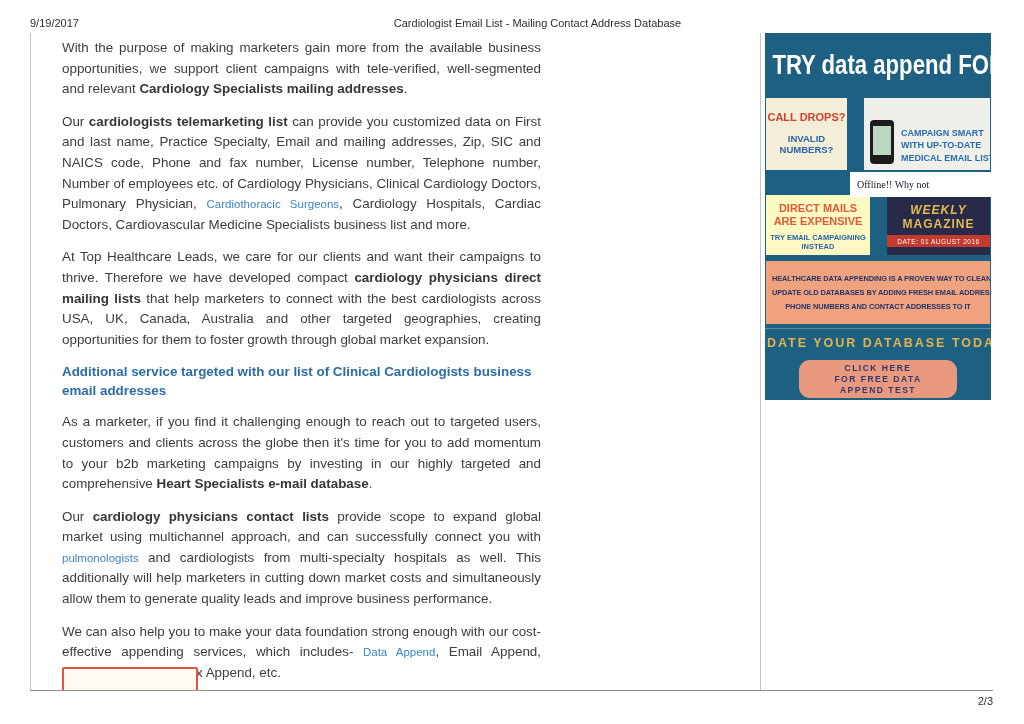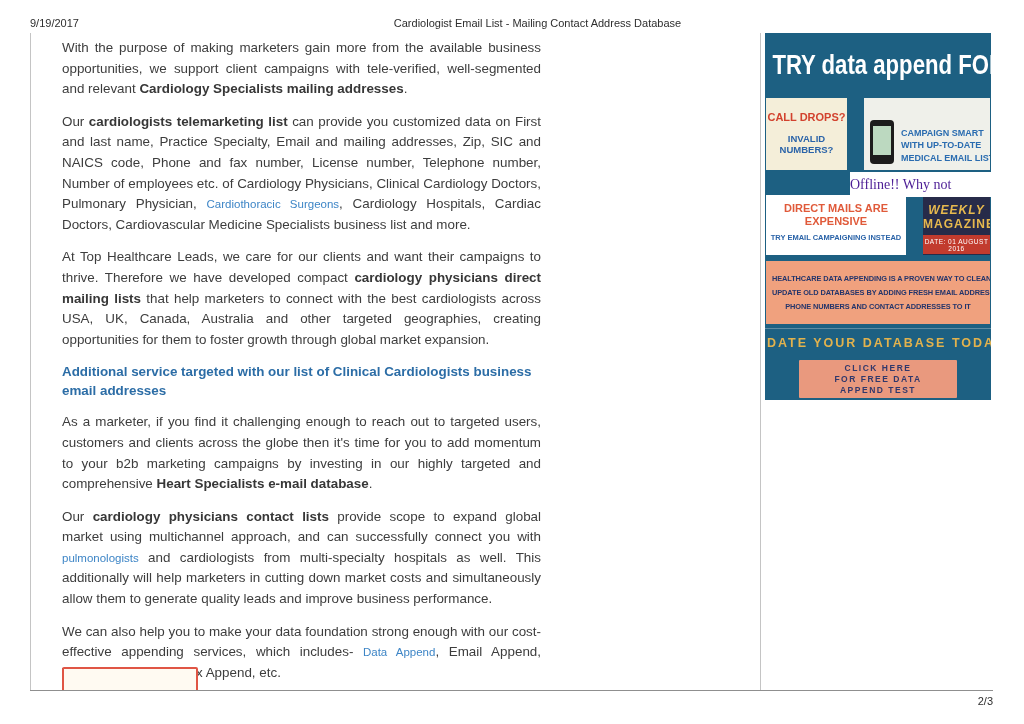--- a/index.html
+++ b/index.html
@@ -53,50 +53,50 @@
   .card { overflow:hidden; }
   .card-calldrops { width:81px; background:#f4eed9; text-align:center; padding-top:13px; }
   .cd1 { color:#d2422e; font-weight:bold; font-size:11px; line-height:13px; }
   .cd2 { color:#2a63a8; font-weight:bold; font-size:9.5px; line-height:11px; margin-top:9px;text-align:center; }
   .card-campaign { flex:1; background:#eff0ea; display:flex; align-items:flex-end; padding:6px; gap:7px; }
   .phone { width:24px; height:44px; background:#1c1c1c; border-radius:4px; position:relative; flex:none; }
   .phone-screen { position:absolute; left:3px; top:6px; right:3px; bottom:9px; background:#bcd9c0; }
   .camp-text div { color:#2a6cb0; font-weight:bold; font-size:9px; line-height:12.5px; white-space:nowrap; }
 
   .row2 { height:60px; margin-top:25px; }
-  .card-direct { width:140px; background:#ffffff; text-align:center; padding-top:7px; }
+  .card-direct { width:104px; background:#fef9c3; text-align:center; padding-top:7px; }
   .dm1 { color:#e05a3a; font-weight:bold; font-size:11px; line-height:13px; }
   .dm2 { color:#2a63a8; font-weight:bold; font-size:7.5px; line-height:9px; margin-top:5px; }
   .card-magazine { flex:1; background:#272b49; text-align:center; padding-top:8px; }
   .wm1 { color:#e7b94e; font-weight:bold; font-style:italic; font-size:12px; letter-spacing:1px; }
   .wm2 { color:#e7b94e; font-weight:bold; font-size:12px; letter-spacing:1px; }
   .wm-date { background:#c23b2e; color:#ffffff; font-size:6.5px; letter-spacing:.5px; margin-top:4px; padding:2.5px 0; }
 
   .ad-note {
     margin:6px 1px 0 1px; background:#f0a17e; padding:11px 6px 10px 6px;
     text-align:center; overflow:hidden;
   }
   .ad-note div { color:#24356b; font-weight:bold; font-size:7.4px; line-height:14px; white-space:nowrap; letter-spacing:-0.1px; }
   .ad-note div:first-child { text-align:left; }
 
   .ad-update {
     margin-top:4px; height:28px; display:flex; align-items:center; justify-content:center;
     color:#e2b24d; font-weight:bold; font-size:12.5px; letter-spacing:2px; white-space:nowrap;
     border-top:1px solid #5d8ba3;
   }
   .ad-cta {
-    margin:4px auto 0 auto; width:158px; height:38px; background:#e9997e; border-radius:1px;
+    margin:4px auto 0 auto; width:158px; height:38px; background:#e9997e; border-radius:11px;
     display:flex; flex-direction:column; align-items:center; justify-content:center; cursor:pointer;
   }
   .ad-cta div { color:#31386b; font-weight:bold; font-size:8.5px; line-height:11px; letter-spacing:1.5px; white-space:nowrap; }
 
   .chat-overlay {
     position:absolute; left:85px; top:139px; width:141px; height:25px; background:#ffffff;
-    display:flex; align-items:center; 
-    font-family:"Liberation Serif", serif; font-size:14px; color:#4c1d95; cursor:pointer;
+    display:flex; align-items:center; padding-left:7px;
+    font-family:"Liberation Serif", serif; font-size:10px; color:#0f172a; cursor:pointer;
   }
 </style>
 </head>
 <body>
 
 <div class="page">
 
   <div class="print-date">9/19/2017</div>
   <div class="print-title">Cardiologist Email List - Mailing Contact Address Database</div>
 

